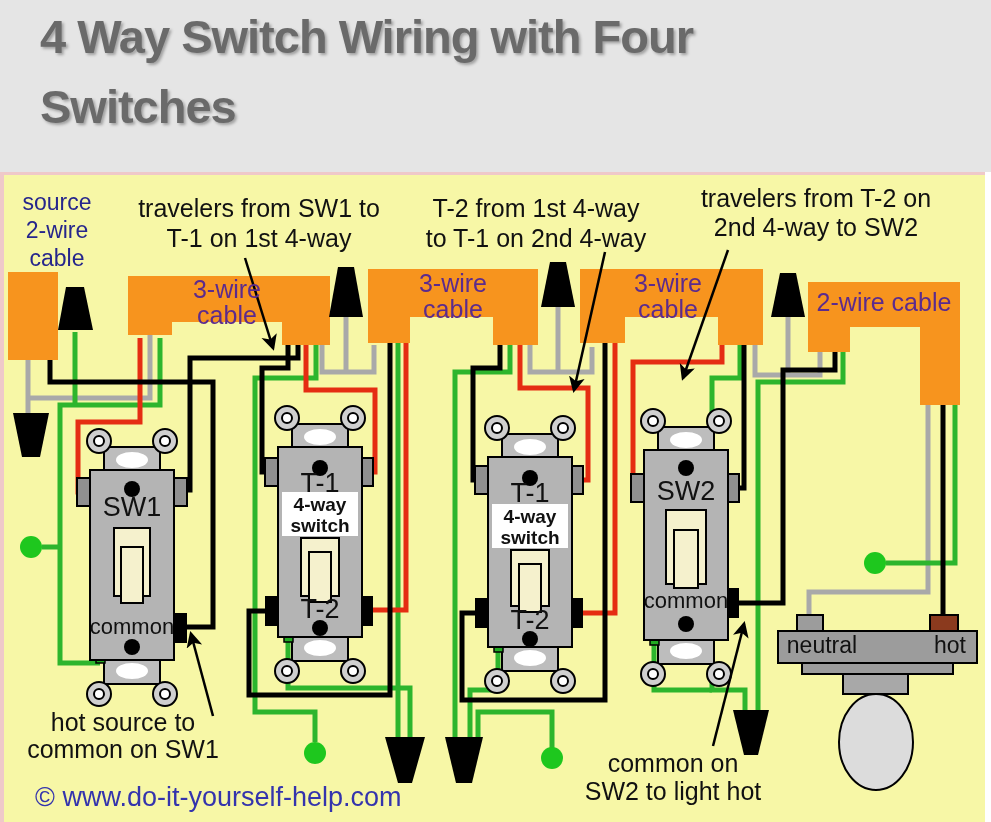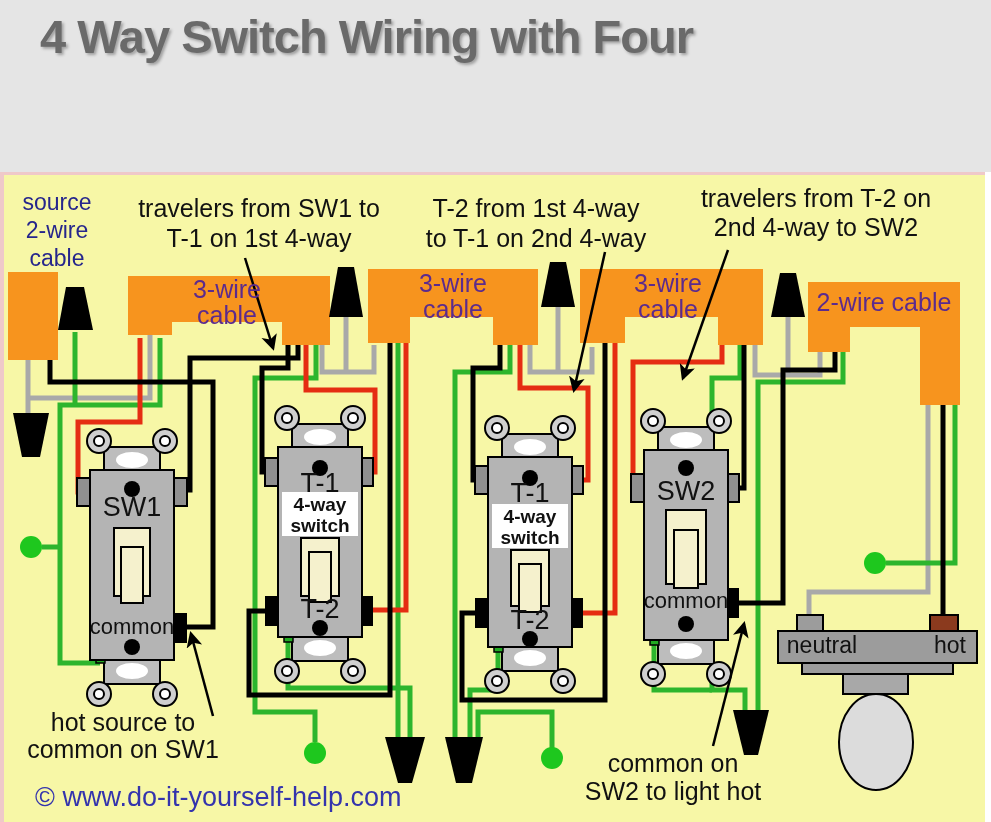--- a/index.html
+++ b/index.html
@@ -25,20 +25,21 @@
   .wblack{stroke:#000000;stroke-width:5;}
   .outline{stroke:#000000;stroke-width:2;}
 </style>
 </head>
 <body>
 
 <div id="page">
 
   <div id="titleblock">
     <div>4 Way Switch Wiring with Four</div>
+    <div>Switches</div>
   </div>
 
   <svg width="991" height="822" viewBox="0 0 991 822">
     <defs>
       <marker id="ah" markerUnits="userSpaceOnUse" markerWidth="18" markerHeight="18" refX="13" refY="8" orient="auto">
         <path d="M0,0 L16,8 L0,16 L4,8 Z" fill="#000000"></path>
       </marker>
     </defs>
 
     <rect x="0" y="172" width="991" height="650" fill="#f7f7a6"></rect>

